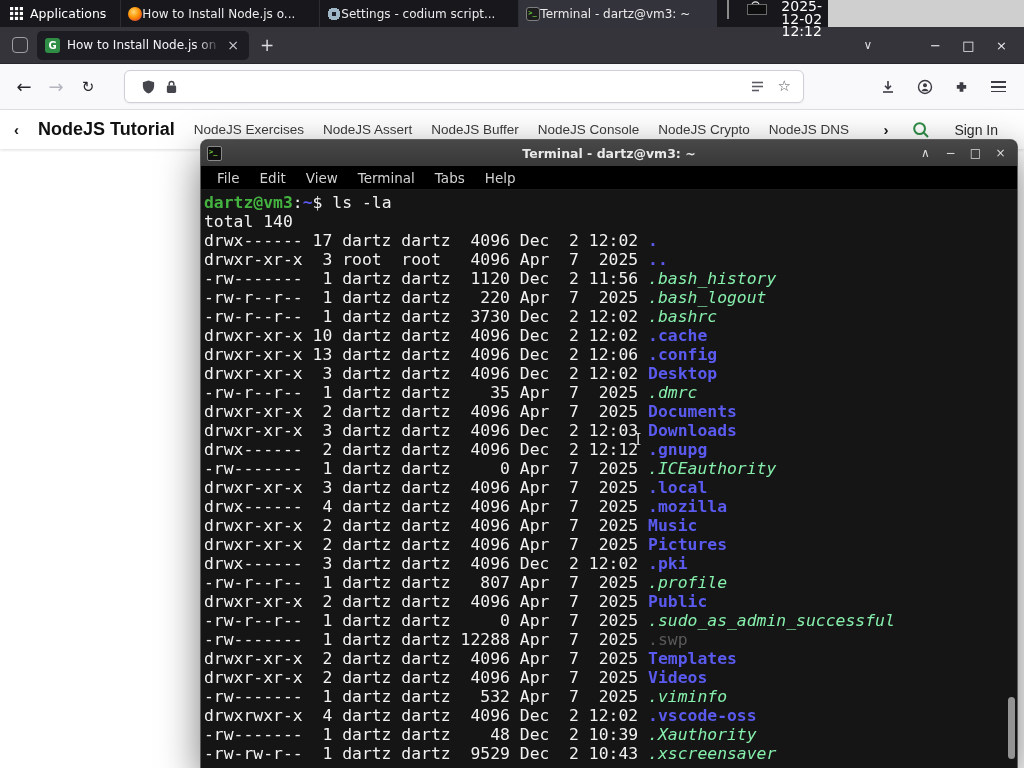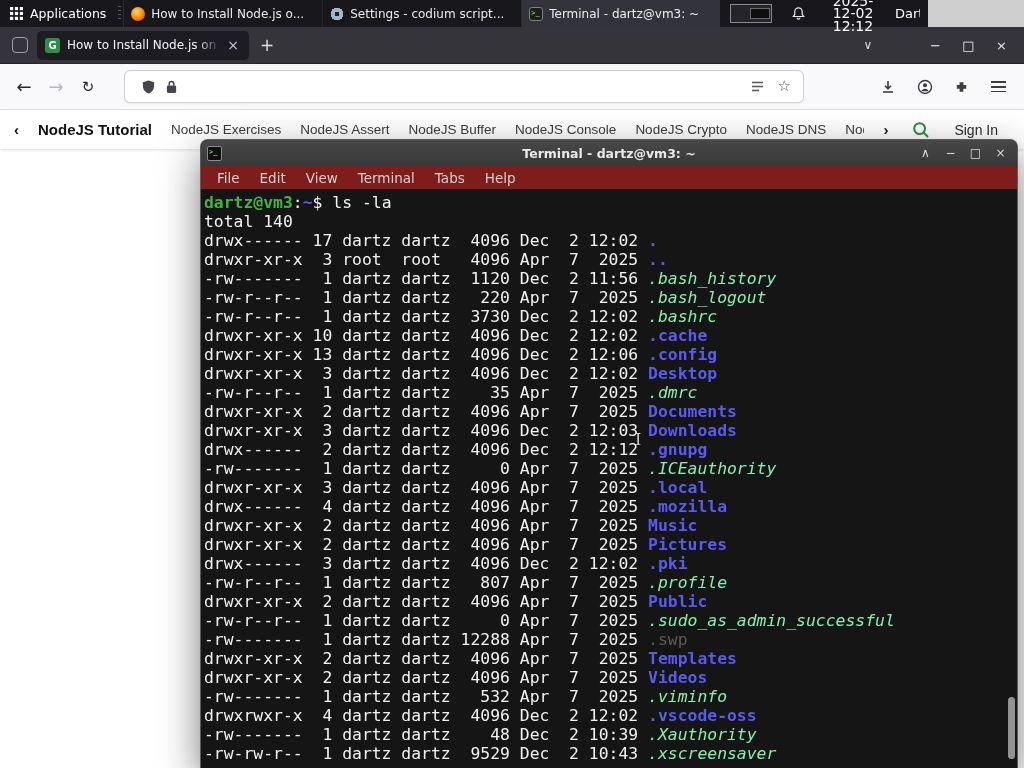--- a/index.html
+++ b/index.html
@@ -1,27 +1,27 @@
 <!DOCTYPE html>
 <html><head>
 <meta charset="utf-8">
 <style>
   * { margin:0; padding:0; box-sizing:border-box; }
   html,body { width:1024px; height:768px; overflow:hidden; background:#cfcfcf;
               font-family:"DejaVu Sans", sans-serif; }
   #screen { position:relative; width:1024px; height:768px; overflow:hidden; }
 
   
-  #panel { position:absolute; top:0; left:0; width:928px; height:27px; background:#17171c;
-           display:flex; align-items:center; color:#fff; font-size:12.5px; z-index:40; }
+  #panel { position:absolute; top:0; left:0; width:828px; height:27px; background:#17171c;
+           display:flex; align-items:flex-start; color:#fff; font-size:12.5px; z-index:40; }
   .app-btn { display:flex; align-items:center; gap:7px; padding:0 10px; height:100%; }
   .panel-sep { width:4px; height:16px; margin:0 2px;
                background:repeating-linear-gradient(to bottom,#5a5a5a 0 1.5px, transparent 1.5px 4px); }
   #tasklist { display:flex; height:100%; }
-  .task { width:199px; display:flex; align-items:center; gap:6px; padding:0 7px;
+  .task { width:199px; display:flex; align-items:center; padding:0 7px;
           border-left:1px solid #2c2c33; font-size:12px; color:#ececec;
           overflow:hidden; white-space:nowrap; }
   .task:last-child { background:#33333b; }
   .tlabel { overflow:hidden; }
   .ticon { width:14px; height:14px; flex:none; border-radius:3px; position:relative; }
   .ticon.firefox { border-radius:50%;
     background:radial-gradient(circle at 40% 35%, #ffd97a, #ff9400 45%, #e7562a 75%, #b5367f); }
   .ticon.settings { border-radius:50%;
     background:radial-gradient(circle at 50% 50%, #20202a 0 2.5px, #9fb6c6 2.5px 6.5px, rgba(0,0,0,0) 6.5px); }
   .ticon.terminal { background:#1d1d1d; border:1px solid #7f7f7f; }
@@ -69,39 +69,39 @@
   .tool-btn { width:31px; height:30px; display:flex; align-items:center; justify-content:center; border-radius:4px; }
   .hamburger { width:15px; height:11.5px;
                background:repeating-linear-gradient(to bottom,#3c3c44 0 1.8px, transparent 1.8px 4.8px); }
 
   .gfgnav { height:39px; background:#fff; display:flex; align-items:center; padding:0 26px 0 14px;
             gap:19px; font-family:"Liberation Sans","DejaVu Sans",sans-serif;
             box-shadow:0 1px 3px rgba(0,0,0,.14); position:relative; }
   .chev { font-weight:bold; font-size:15px; color:#1a1a1a; line-height:1; }
   #gfglinks { display:flex; gap:19px; align-items:center; white-space:nowrap; overflow:hidden; }
   .gfg-link { font-size:13.5px; color:#3c3c3c; }
-  .gfg-link:first-child { font-size:15px; font-weight:bold; color:#111; }
+  .gfg-link:first-child { font-size:18px; font-weight:bold; color:#111; }
   .gfg-right { margin-left:auto; display:flex; align-items:center; gap:24px; flex:none; }
   .signin { font-size:14px; color:#2b2b2b; }
   .page { height:619px; background:#ffffff; }
 
   
   #terminal { position:absolute; left:201px; top:140px; width:816px; height:628px; z-index:30;
               border-radius:7px 7px 0 0; overflow:hidden; background:#151515;
               box-shadow:0 0 0 1px #5c5c5c, 0 14px 40px rgba(0,0,0,.55); }
   .t-titlebar { height:26px; background:linear-gradient(#484848,#383838); display:flex;
                 align-items:center; padding:0 6px; position:relative; }
   .t-icon { width:15px; height:15px; background:#0f0f0f; border:1px solid #8a8a8a; border-radius:2px;
             position:relative; flex:none; }
   .t-icon::after { content:">_"; position:absolute; left:1px; top:1px;
                    font:bold 7px "DejaVu Sans Mono",monospace; color:#7cd63f; }
   .t-title { position:absolute; left:0; right:0; text-align:center; font-size:12.5px; font-weight:bold; color:#e9e9e9; }
   .t-ctls { margin-left:auto; display:flex; gap:4px; z-index:1; }
   .t-ctl { width:21px; text-align:center; color:#dcdcdc; font-size:12px; }
-  .t-menubar { height:24px; background:#7f1d1d; display:flex; align-items:center; padding-left:6px;
+  .t-menubar { height:24px; background:#000000; display:flex; align-items:center; padding-left:6px;
                border-bottom:1px solid #1b1b1b; }
   .menu-item { padding:0 10px; font-size:13.5px; color:#d2d2d2; }
   .t-content { position:relative; height:704px; background:#151515; padding:3px 0 0 3px;
                font-family:"DejaVu Sans Mono",monospace; font-size:16.4px; line-height:19px;
                color:#f2f2f2; overflow:hidden; }
   .t-line { white-space:pre; height:19px; }
   .fname.dir { color:#5a5aef; font-weight:bold; }
   .fname.dim { color:#5a5a5a; }
   .fname.file { color:#86efac;font-style:italic; }
   .c-green { color:#44b340; font-weight:bold; }

